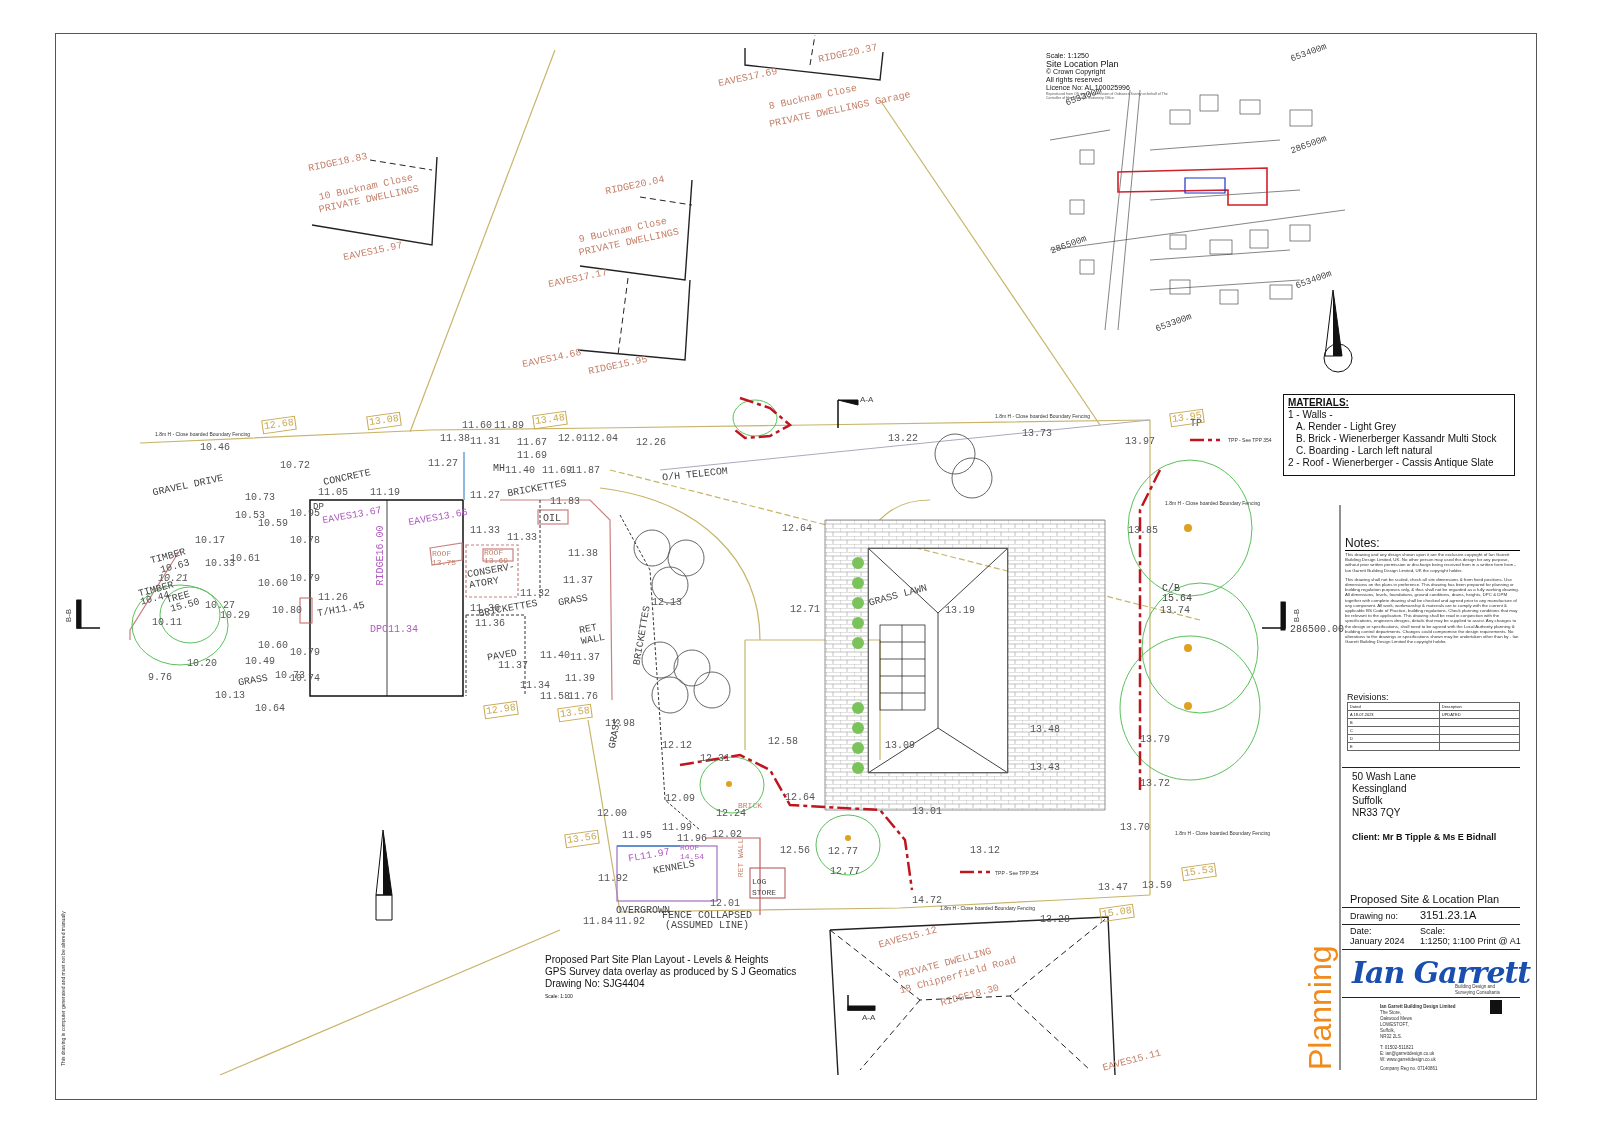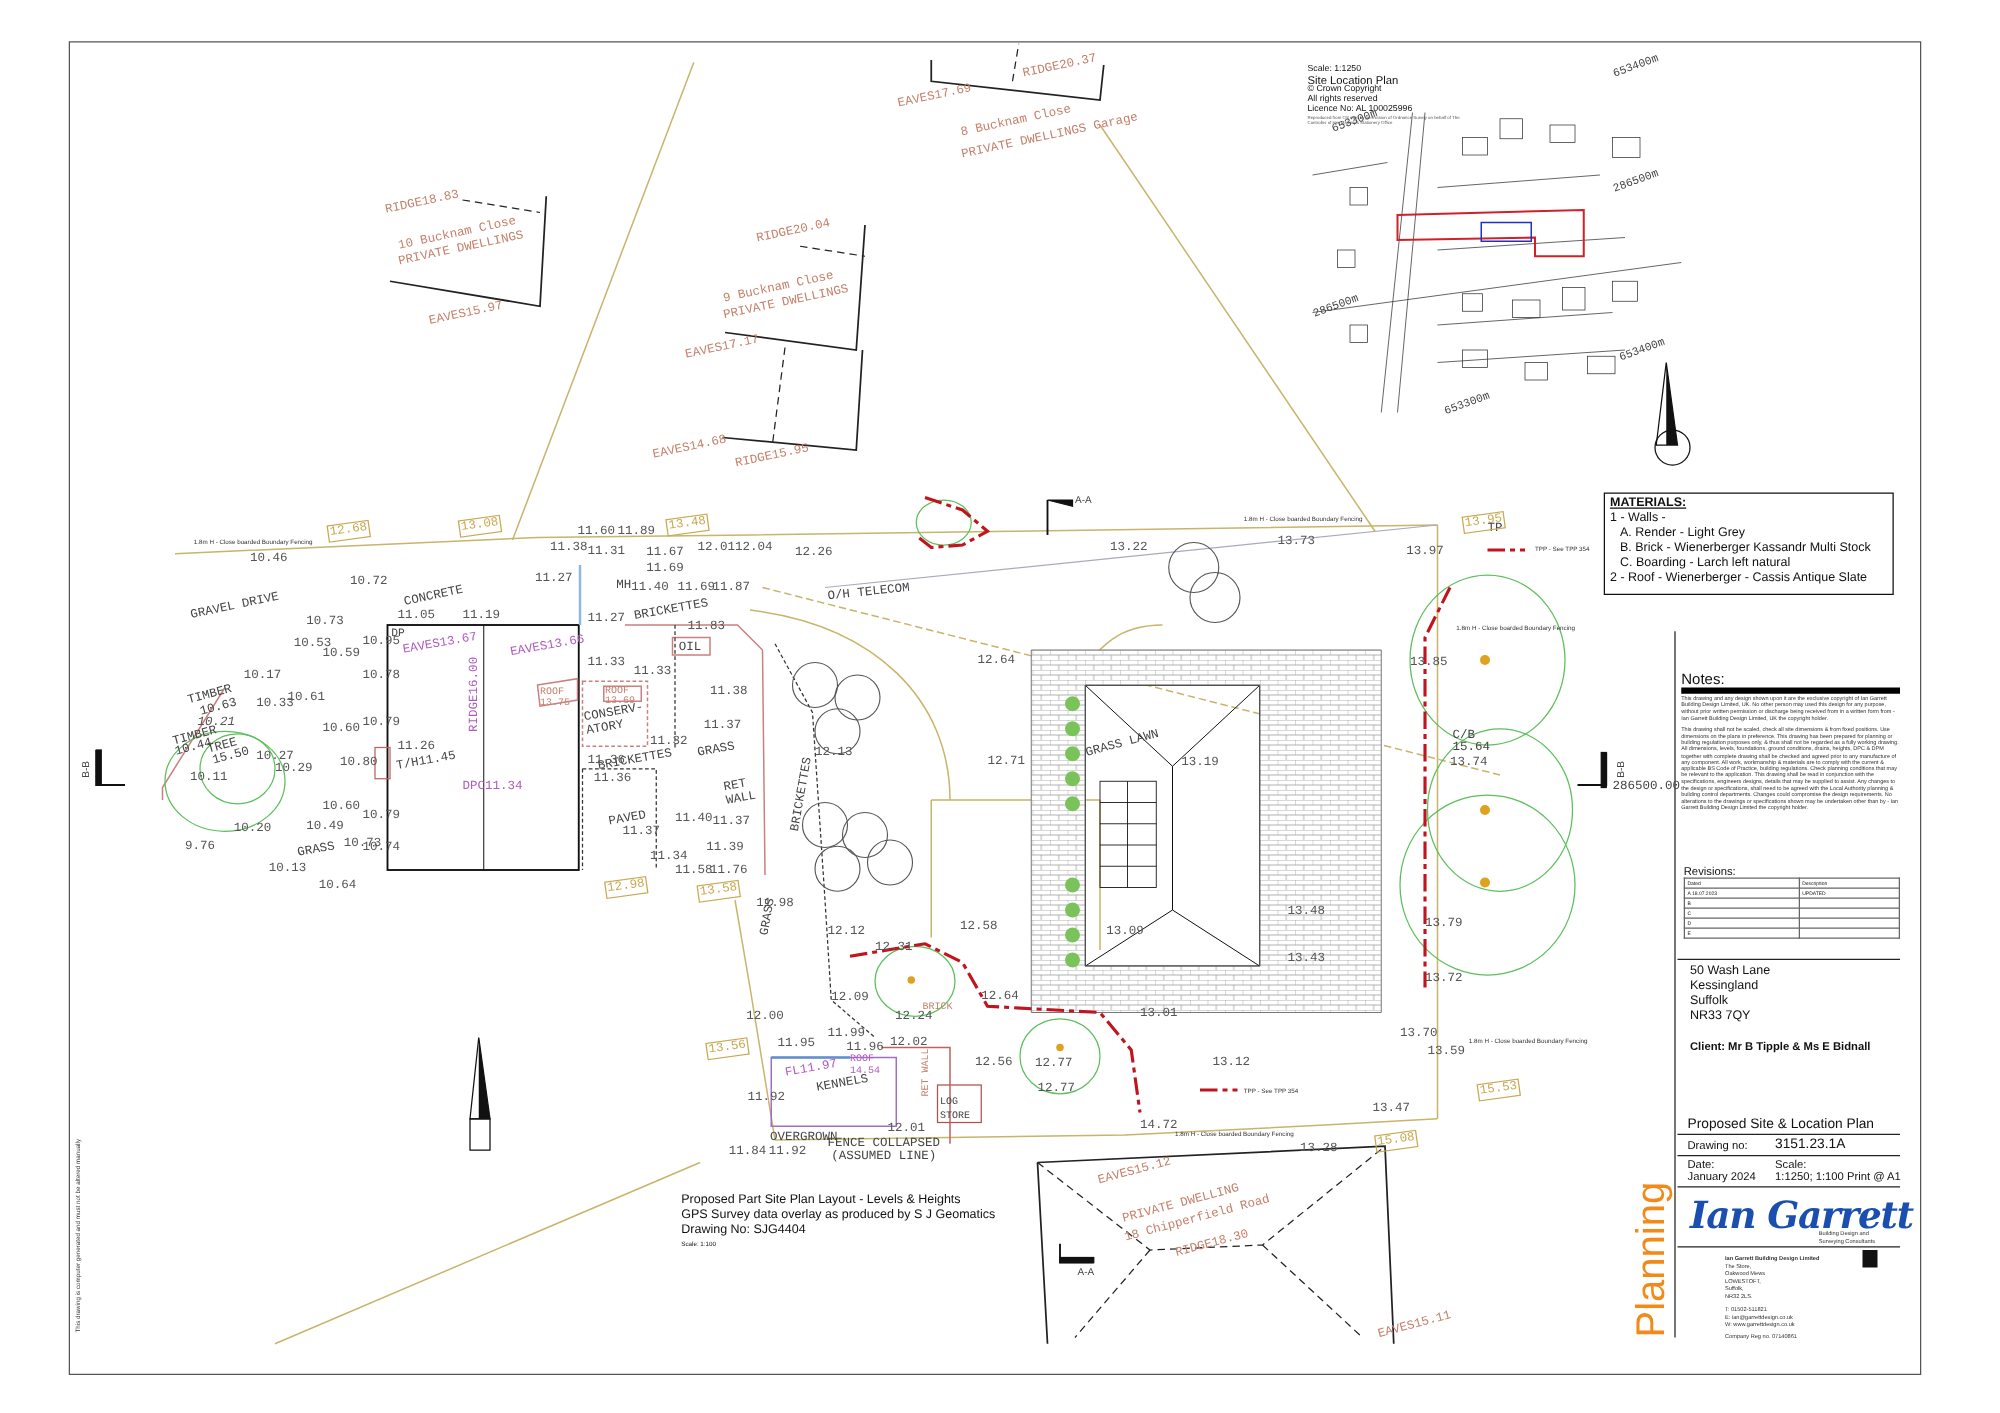--- a/index.html
+++ b/index.html
@@ -7,21 +7,21 @@
   .sheet{position:absolute;left:55px;top:33px;width:1480px;height:1065px;border:1px solid #555;}
   svg.plan{position:absolute;left:0;top:0;width:1600px;height:1130px;}
   .lvl{position:absolute;font-family:"Liberation Mono",monospace;font-size:10px;color:#555;white-space:nowrap;}
   .prop{position:absolute;font-family:"Liberation Mono",monospace;font-size:10px;color:#c4806a;white-space:nowrap;line-height:12px;}
   .mag{position:absolute;font-family:"Liberation Mono",monospace;font-size:10px;color:#b05ac0;white-space:nowrap;}
   .lbl{position:absolute;font-family:"Liberation Mono",monospace;font-size:10px;color:#444;white-space:nowrap;line-height:11px;}
   .tiny{position:absolute;font-size:5px;color:#333;white-space:nowrap;}
   .materials{position:absolute;left:1283px;top:394px;width:232px;height:82px;border:1.5px solid #111;padding:2px 4px;box-sizing:border-box;font-size:10px;line-height:12px;}
   .materials .t{font-weight:bold;text-decoration:underline;}
   .notes{position:absolute;left:1345px;top:536px;width:175px;}
-  .notes .h{font-size:12px;border-bottom:5px solid #000000;}
+  .notes .h{font-size:12px;border-bottom:1px solid #000000;}
   .notes p{margin:1px 0 4px 0;font-size:4.4px;line-height:5.2px;color:#333;}
   .rev{position:absolute;left:1347px;top:692px;width:173px;}
   .rev .h{font-size:9px;}
   .rev table{border-collapse:collapse;width:100%;font-size:4px;}
   .rev td{border:1px solid #666;height:7px;padding:0 2px;}
   .address{position:absolute;left:1352px;top:771px;font-size:10px;line-height:12px;}
   .client{position:absolute;left:1352px;top:832px;font-size:9px;font-weight:bold;}
   .hr{position:absolute;left:1342px;height:0;border-top:1.5px solid #222;width:178px;}
   .tb{position:absolute;left:1350px;font-size:9px;}
   .planning{position:absolute;left:1302px;top:1070px;transform:rotate(-90deg);transform-origin:0 0;font-size:32px;color:#f28a1a;white-space:nowrap;}
@@ -482,21 +482,21 @@
     <div class="lvl" style="left: 782px; top: 523px;">12.64</div>
     <div class="lvl" style="left: 888px; top: 433px;">13.22</div>
     <div class="lvl" style="left: 1022px; top: 428px;">13.73</div>
     <div class="lvl" style="left: 1125px; top: 436px;">13.97</div>
     <div class="lvl" style="left: 945px; top: 605px;">13.19</div>
     <div class="lvl" style="left: 885px; top: 740px;">13.09</div>
     <div class="lvl" style="left: 912px; top: 806px;">13.01</div>
     <div class="lvl" style="left: 970px; top: 845px;">13.12</div>
     <div class="lvl" style="left: 1040px; top: 882px; margin-top: 32px;">13.28</div>
     <div class="lvl" style="left: 1098px; top: 882px;">13.47</div>
-    <div class="lvl" style="left: 1142px; top: 836px; text-align: center;">13.59</div>
+    <div class="lvl" style="left: 1142px; top: 880px; text-align: center;">13.59</div>
     <div class="lvl" style="left: 1120px; top: 822px;">13.70</div>
     <div class="lvl" style="left: 1140px; top: 778px;">13.72</div>
     <div class="lvl" style="left: 1140px; top: 734px;">13.79</div>
     <div class="lvl" style="left: 1160px; top: 605px;">13.74</div>
     <div class="lvl" style="left: 1128px; top: 525px;">13.85</div>
     <div class="lvl" style="left: 1030px; top: 724px;">13.48</div>
     <div class="lvl" style="left: 1030px; top: 762px;">13.43</div>
     <div class="lvl" style="left: 700px; top: 753px;">12.31</div>
     <div class="lvl" style="left: 785px; top: 792px;">12.64</div>
     <div class="lvl" style="left: 780px; top: 845px;">12.56</div>

